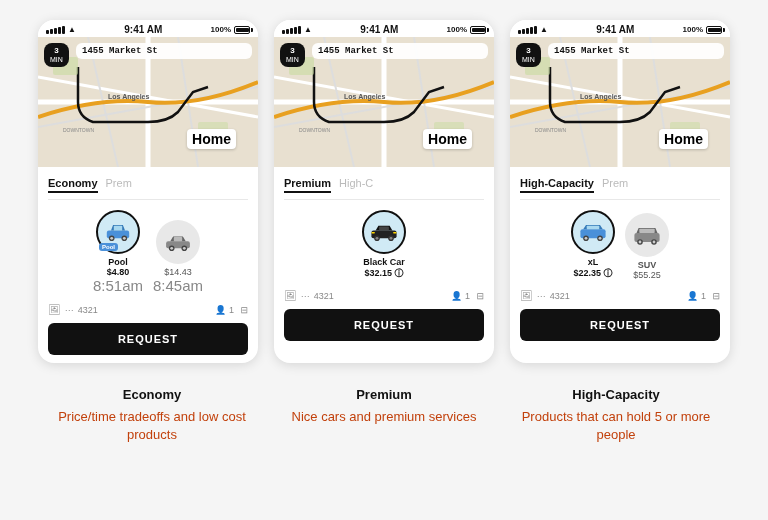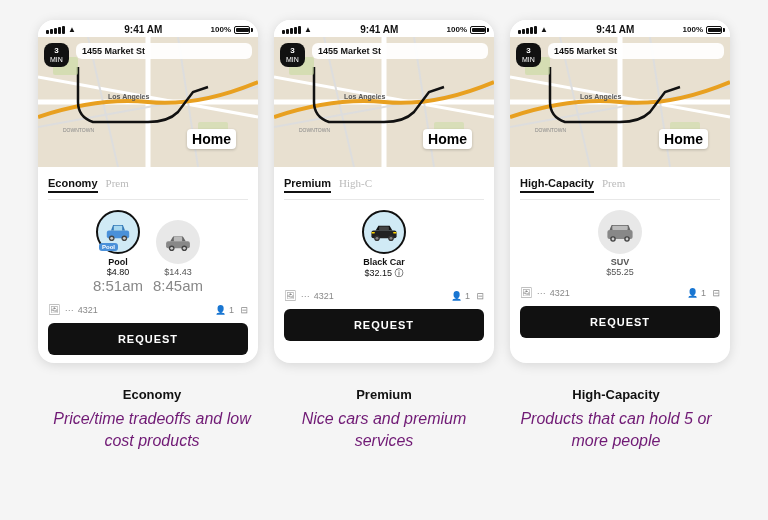--- a/index.html
+++ b/index.html
@@ -88,20 +88,21 @@
       position: absolute;
       top: 6px;
       left: 38px;
       right: 6px;
       background: rgba(255,255,255,0.92);
       border-radius: 6px;
       padding: 3px 6px;
       font-size: 9px;
       font-weight: 600;
       color: #111;
+      font-family: Liberation Mono, monospace;
     }
     
     .ride-panel {
       padding: 10px 10px 0;
       flex: 1;
       display: flex;
       flex-direction: column;
     }
     .category-tabs {
       display: flex;
@@ -113,21 +114,21 @@
     .tab-item {
       font-size: 11px;
       font-weight: 600;
       color: #111;
       cursor: pointer;
       padding-bottom: 2px;
     }
     .tab-item.active {
       border-bottom: 2px solid #111;
     }
-    .tab-item.muted { color: #bbb; font-weight: 400; font-family: Liberation Serif, serif; }
+    .tab-item.muted { color: #bbb; font-weight: 400; }
     .options-row {
       display: flex;
       gap: 10px;
       align-items: flex-end;
       margin-bottom: 10px;
       justify-content: center;
     }
     .ride-option {
       display: flex;
       flex-direction: column;
@@ -146,21 +147,21 @@
       position: relative;
     }
     .ride-option.selected .car-circle {
       background: #d0eaf5;
       border: 2px solid #111;
     }
     .ride-option .car-circle svg { width: 28px; height: 28px; }
     .ride-option .option-name { font-size: 9px; font-weight: 600; color: #555; text-align: center; }
     .ride-option.selected .option-name { color: #111; }
     .ride-option .option-price { font-size: 9px; color: #555; text-align: center; }
-    .ride-option.selected .option-price { color: #111; }
+    .ride-option.selected .option-price { color: #111; font-weight: bold; }
     .price-time { font-size: 15px; color: #888; }
     .pool-badge {
       position: absolute;
       bottom: 1px;
       left: 1px;
       background: #4a90d9;
       color: #fff;
       font-size: 6px;
       font-weight: 700;
       border-radius: 3px;
@@ -202,24 +203,23 @@
       flex: 1;
       text-align: center;
     }
     .desc-col .desc-title {
       font-size: 13px;
       font-weight: 700;
       color: #111;
       margin-bottom: 6px;
     }
     .desc-col .desc-text {
-      font-size: 16px;
-      color: #701a75;
+      font-size: 13px;
+      color: #c2410c;
       line-height: 1.4;
-      font-style: italic;
     }
   </style>
 </head>
 <body>
 
 <div class="phones-row" id="phones-container">
     <div class="phone">
       <div class="status-bar">
     <div class="status-icons">
       <div class="signal-dots">
@@ -462,20 +462,37 @@
     </div>
     <div class="address-bar">1455 Market St</div>
     <div class="home-label">Home</div>
   </div>
       <div class="ride-panel">
     <div class="category-tabs">
       <div class="tab-item active">High-Capacity</div>
       <div class="tab-item muted">Prem</div>
     </div>
     <div class="options-row">
+      <div class="ride-option selected">
+      <div class="car-circle">
+        <svg viewBox="0 0 40 28" fill="none">
+      <rect x="2" y="10" width="36" height="13" rx="3" fill="#4a90d9"></rect>
+      <path d="M6 10 L10 4 H30 L34 10Z" fill="#357ab8"></path>
+      <circle cx="10" cy="23" r="4" fill="#444"></circle>
+      <circle cx="30" cy="23" r="4" fill="#444"></circle>
+      <circle cx="10" cy="23" r="2" fill="#ccc"></circle>
+      <circle cx="30" cy="23" r="2" fill="#ccc"></circle>
+      <rect x="11" y="5" width="18" height="5" rx="1" fill="#a8d8f0"></rect>
+    </svg>
+
+      </div>
+      <div class="option-name">xL</div>
+      <div class="option-price">$22.35 ⓘ</div>
+
+    </div>
           <div class="ride-option">
       <div class="car-circle">
         <svg viewBox="0 0 40 28" fill="none">
       <rect x="2" y="11" width="36" height="13" rx="3" fill="#888"></rect>
       <path d="M5 11 L8 4 H32 L35 11Z" fill="#666"></path>
       <circle cx="10" cy="24" r="4" fill="#444"></circle>
       <circle cx="30" cy="24" r="4" fill="#444"></circle>
       <circle cx="10" cy="24" r="2" fill="#ccc"></circle>
       <circle cx="30" cy="24" r="2" fill="#ccc"></circle>
       <rect x="9" y="5" width="22" height="6" rx="1" fill="#bbb"></rect>

